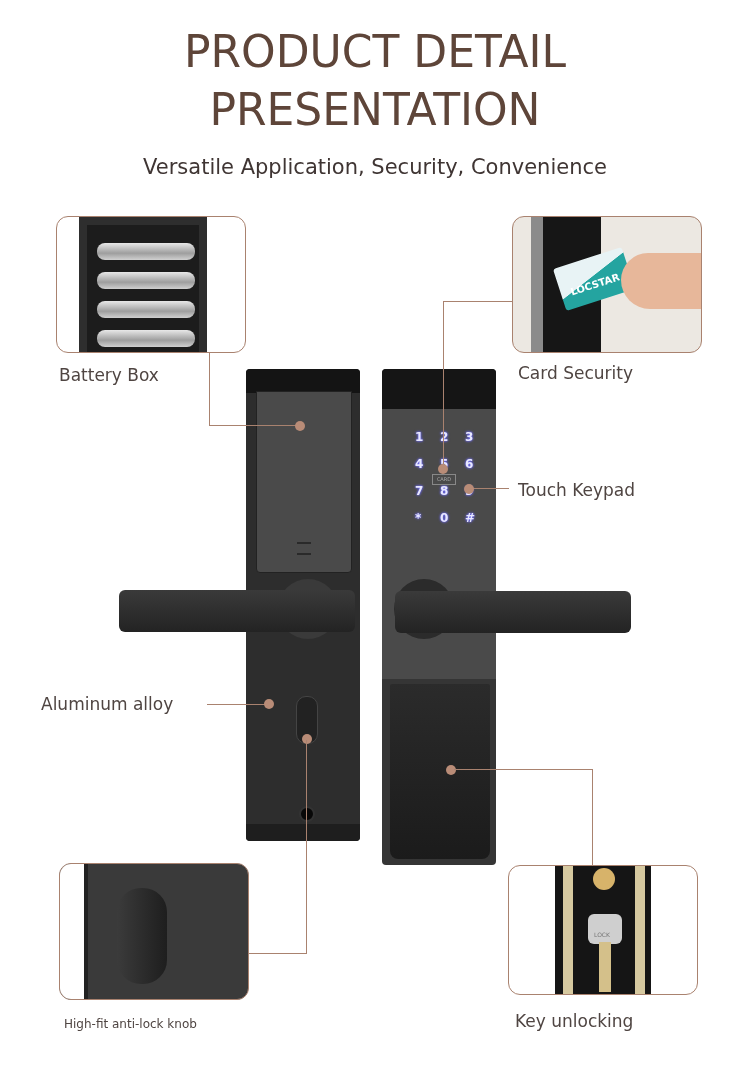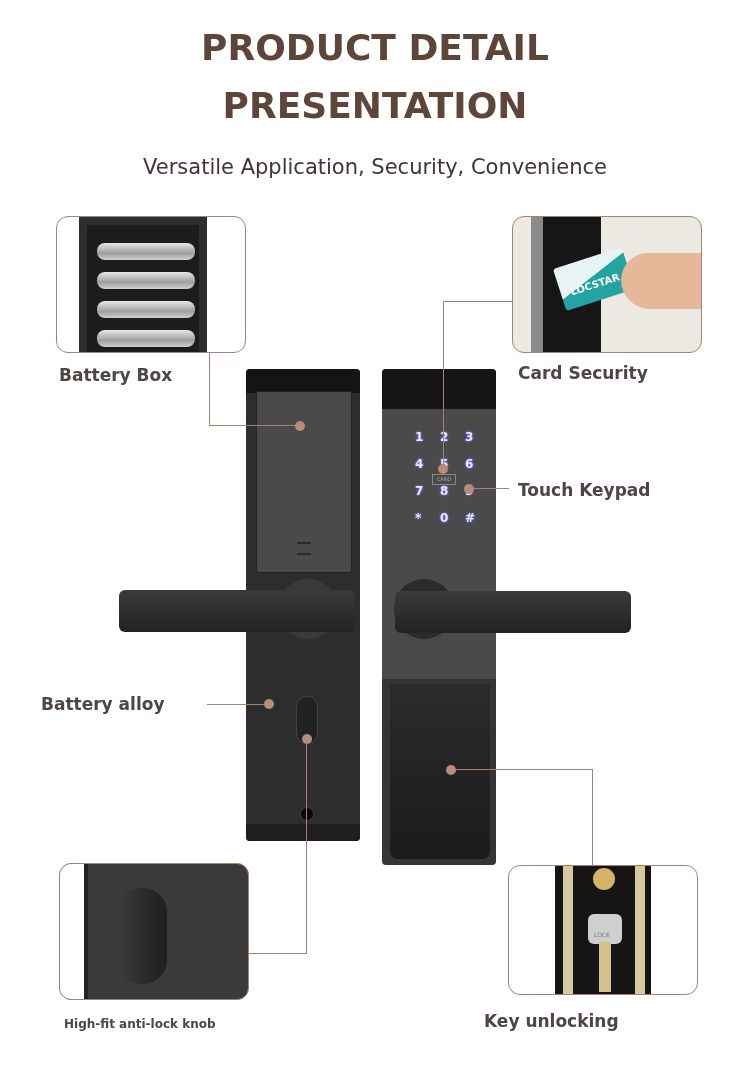--- a/index.html
+++ b/index.html
@@ -1,19 +1,19 @@
 <!DOCTYPE html>
 <html><head>
 <meta charset="utf-8">
 <style>
   html, body { margin:0; padding:0; background:#ffffff; }
   body { width:750px; height:1082px; position:relative; overflow:hidden; font-family:"DejaVu Sans", sans-serif; }
-  .title { position:absolute; left:0; width:750px; text-align:center; color:#5e4539; font-weight:bold; font-size:36px; letter-spacing:0px; line-height:1; font-family:"DejaVu Sans", sans-serif; }
+  .title { position:absolute; left:0; width:750px; text-align:center; color:#5e4539; font-weight:normal; font-size:44px; letter-spacing:0px; line-height:1; font-family:"DejaVu Sans", sans-serif; }
   .subtitle { position:absolute; top:155px; left:0; width:750px; text-align:center; color:#3f3533; font-size:21px; font-family:"DejaVu Sans", sans-serif; }
-  .label { position:absolute; color:#4f4542; font-size:17px; white-space:nowrap; font-family:"DejaVu Sans", sans-serif;font-weight:bold; }
+  .label { position:absolute; color:#4f4542; font-size:17px; white-space:nowrap; font-family:"DejaVu Sans", sans-serif; }
   .thumb { position:absolute; border:1.5px solid #a9826f; border-radius:12px; overflow:hidden; box-sizing:border-box; }
   .line { position:absolute; background:#a9826f; }
   .dot { position:absolute; width:10px; height:10px; border-radius:50%; background:#b98c77; }
   .panel { position:absolute; box-sizing:border-box; }
   .key { position:absolute; color:#e8e8ff; font-size:12px; font-weight:bold; text-shadow:0 0 3px #6f6cff, 0 0 2px #6f6cff; font-family:"DejaVu Sans", sans-serif; }
 </style>
 </head>
 <body>
 
 <div class="title" style="top:30px;">PRODUCT DETAIL</div>
@@ -83,35 +83,35 @@
 <div class="thumb" style="left:508px; top:865px; width:190px; height:130px; background:#fff;">
   <div style="position:absolute; left:46px; top:0; width:96px; height:130px; background:#151515;"></div>
   <div style="position:absolute; left:54px; top:0; width:10px; height:130px; background:#d6c9a0;"></div>
   <div style="position:absolute; left:126px; top:0; width:10px; height:130px; background:#d6c9a0;"></div>
   <div style="position:absolute; left:84px; top:2px; width:22px; height:22px; border-radius:50%; background:#d7b36a;"></div>
   <div style="position:absolute; left:79px; top:48px; width:34px; height:30px; border-radius:6px; background:#cfcfcf;">
     <span style="position:absolute; left:6px; top:17px; font-size:6px; color:#777;">LOCK</span>
   </div>
   <div style="position:absolute; left:90px; top:76px; width:12px; height:50px; background:#d4c08a;"></div>
 </div>
-<div class="label" style="left:484px; top:1011px;">Key unlocking</div>
+<div class="label" style="left:515px; top:1011px;">Key unlocking</div>
 
 <div class="line" style="left:209px; top:353px; width:1px; height:73px;"></div>
 <div class="line" style="left:209px; top:425px; width:90px; height:1px;"></div>
 <div class="dot" style="left:295px; top:421px;"></div>
 
 <div class="line" style="left:443px; top:301px; width:70px; height:1px;"></div>
 <div class="line" style="left:443px; top:301px; width:1px; height:167px;"></div>
 <div class="dot" style="left:438px; top:464px;"></div>
 
 <div class="line" style="left:472px; top:488px; width:37px; height:1px;"></div>
 <div class="dot" style="left:464px; top:484px;"></div>
 <div class="label" style="left:518px; top:480px;">Touch Keypad</div>
 
-<div class="label" style="left:41px; top:694px;">Battery alloy</div>
+<div class="label" style="left:41px; top:694px;">Aluminum alloy</div>
 <div class="line" style="left:207px; top:704px; width:60px; height:1px;"></div>
 <div class="dot" style="left:264px; top:699px;"></div>
 
 <div class="dot" style="left:302px; top:734px;"></div>
 <div class="line" style="left:306px; top:740px; width:1px; height:214px;"></div>
 <div class="line" style="left:249px; top:953px; width:58px; height:1px;"></div>
 
 <div class="dot" style="left:446px; top:765px;"></div>
 <div class="line" style="left:454px; top:769px; width:139px; height:1px;"></div>
 <div class="line" style="left:592px; top:769px; width:1px; height:96px;"></div>

